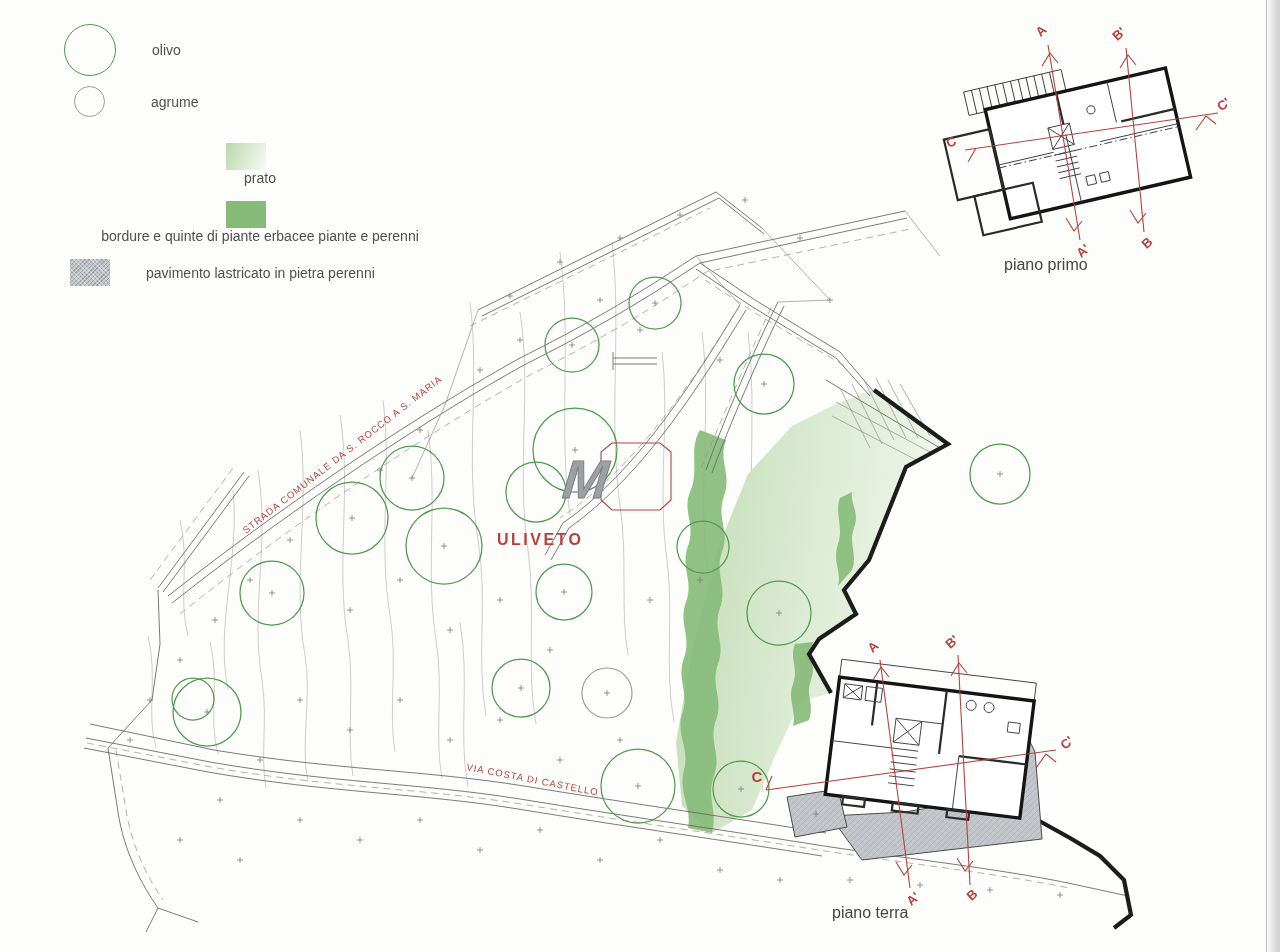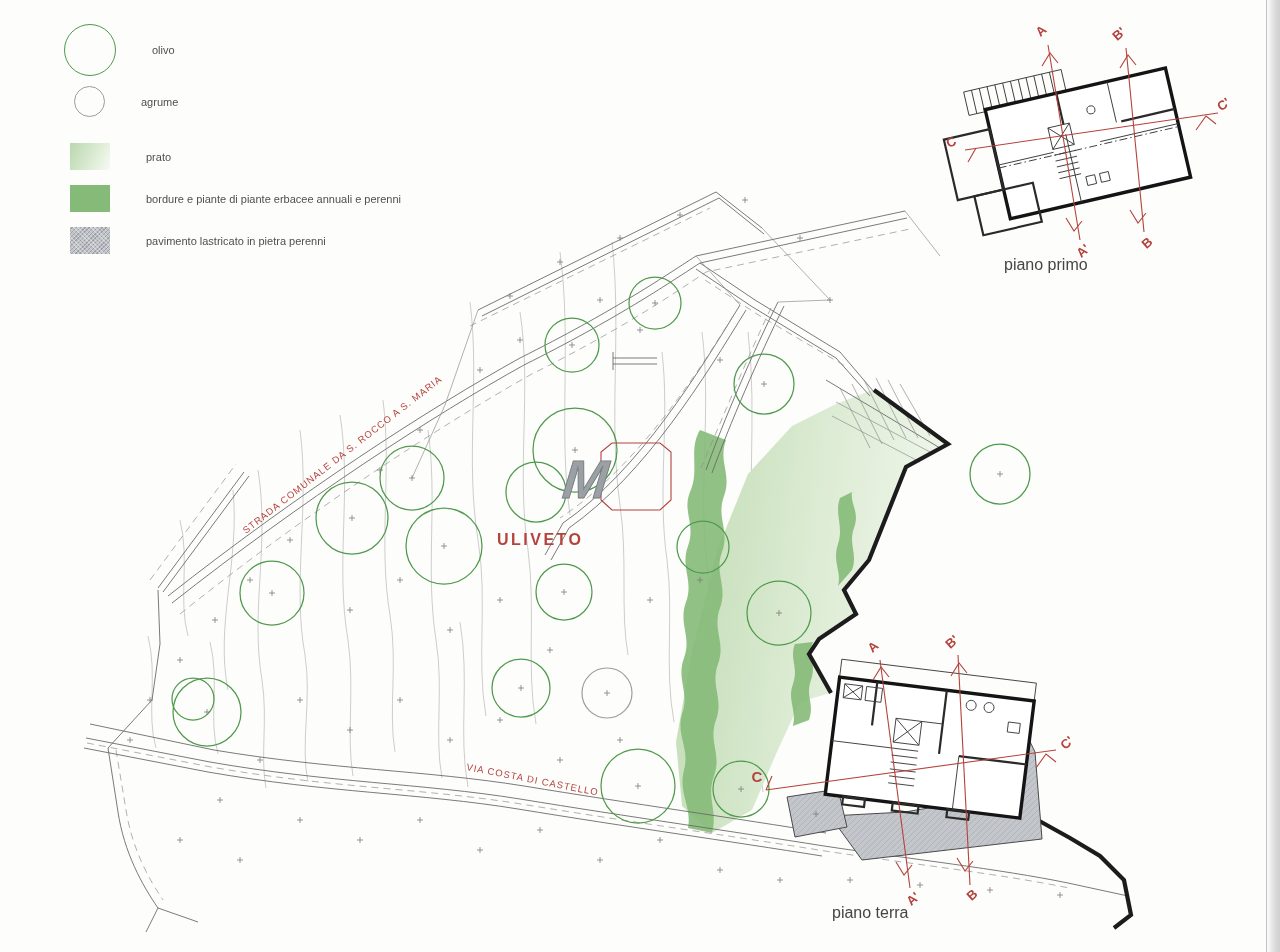--- a/index.html
+++ b/index.html
@@ -30,34 +30,34 @@
   .redlabel{fill:var(--red-accent);font-size:9.5px;letter-spacing:1px;}
   .planlabel{fill:#454545;font-size:16px;}
   .uliveto{fill:var(--red-accent);font-size:16px;font-weight:bold;letter-spacing:2.5px;}
   .logoM{fill:#9aa0a3;stroke:#767b7e;stroke-width:0.9;
          font-size:54px;font-weight:bold;font-style:italic;}
 
   
   .legend{position:absolute;left:62px;top:24px;width:360px;}
   .legend-row{display:flex;align-items:center;}
   .legend-sym{flex:0 0 auto;}
-  .legend-label{font-size:11px;color:#4f4f4f;margin-left:36px;}
+  .legend-label{font-size:14px;color:#4f4f4f;margin-left:36px;}
   .sym-olivo{width:50px;height:50px;border-radius:50%;
              border:1.6px solid var(--tree-green);margin-left:2px;}
   .sym-agrume{width:29px;height:29px;border-radius:50%;
               border:1.4px solid var(--agrume-gray);margin-left:12px;}
   .sym-prato{width:40px;height:27px;margin-left:8px;
              background:linear-gradient(115deg,var(--prato-deep),var(--prato-light) 70%,#f6faf4);}
   .sym-bordure{width:40px;height:27px;margin-left:8px;background:var(--bordure-green);}
   .sym-paving{width:40px;height:27px;margin-left:8px;background:var(--paving-gray);
               background-image:repeating-linear-gradient(45deg,rgba(255,255,255,.35) 0 1px,transparent 1px 3px),
                                repeating-linear-gradient(-45deg,rgba(90,95,100,.35) 0 1px,transparent 1px 3px);}
   .row-gap-a{margin-bottom:10px;}
-  .row-gap-b{margin-bottom:26px;}
-  .row-gap-c{margin-bottom:15px;}
+  .row-gap-b{margin-bottom:26px;gap:10px;}
+  .row-gap-c{margin-bottom:15px;flex-direction:column;}
 
   
   .scan-edge-right{position:absolute;right:0;top:0;width:13px;height:100%;
     background:linear-gradient(to right,rgba(255,255,255,0),#dcdcdc 60%,#cfcfcf);}
   .scan-edge-line{position:absolute;right:13px;top:0;width:1px;height:100%;background:#c2c2c2;}
 </style>
 </head>
 <body>
 
 <div class="stage">
@@ -353,21 +353,21 @@
     <div class="legend-row row-gap-b">
       <div class="legend-sym sym-agrume"></div>
       <div class="legend-label">agrume</div>
     </div>
     <div class="legend-row row-gap-c">
       <div class="legend-sym sym-prato"></div>
       <div class="legend-label">prato</div>
     </div>
     <div class="legend-row row-gap-c">
       <div class="legend-sym sym-bordure"></div>
-      <div class="legend-label">bordure e piante di piante erbacee annuali e perenni</div>
+      <div class="legend-label">bordure e quinte di piante erbacee piante e perenni</div>
     </div>
     <div class="legend-row">
       <div class="legend-sym sym-paving"></div>
       <div class="legend-label">pavimento lastricato in pietra perenni</div>
     </div>
   </div>
 
   <div class="scan-edge-line"></div>
   <div class="scan-edge-right"></div>
 </div>

